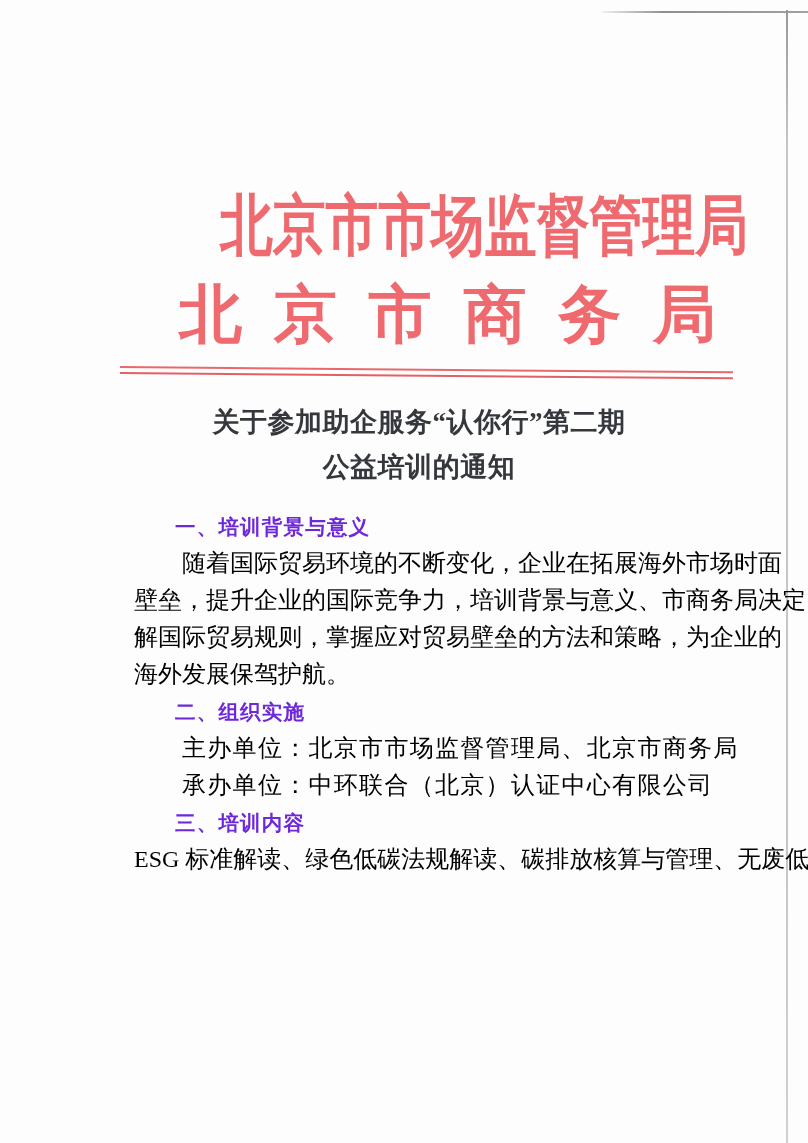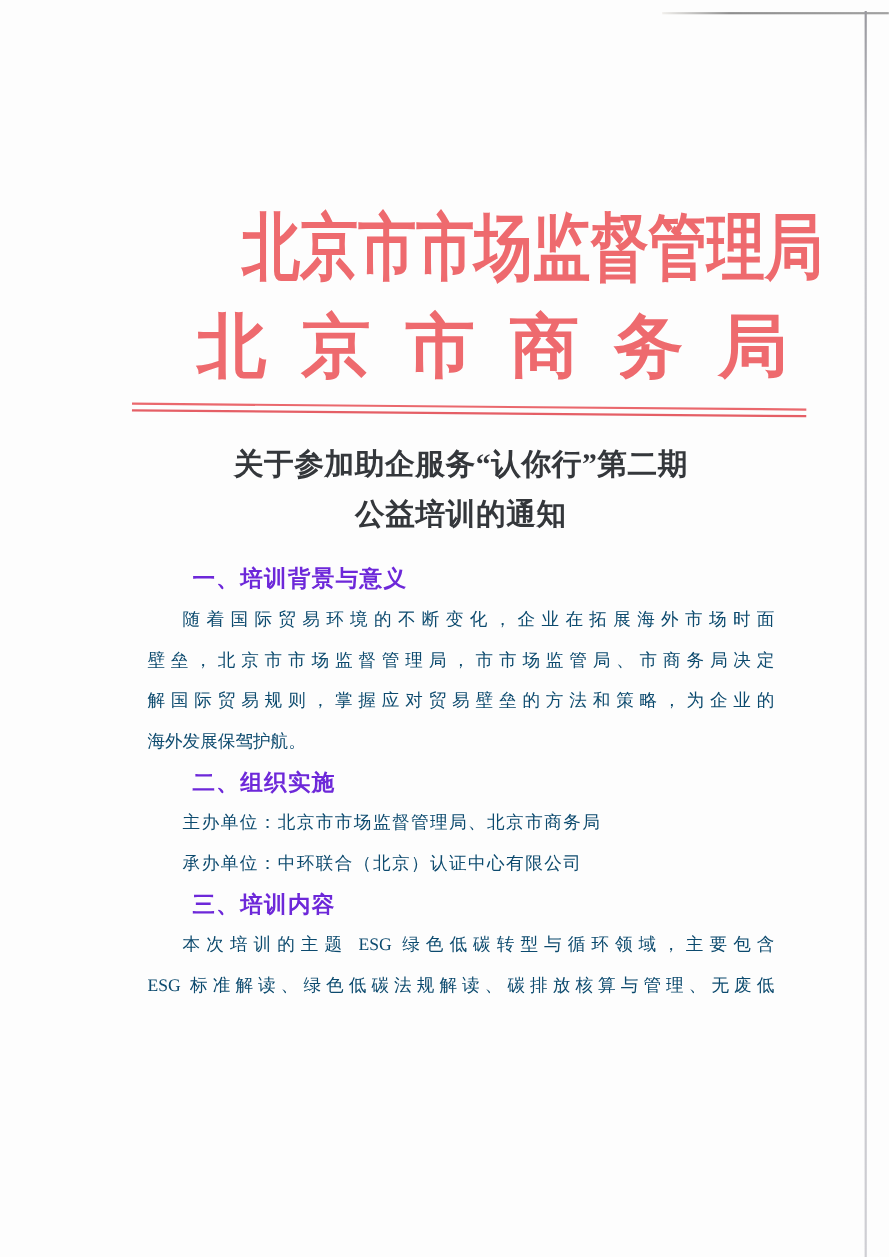--- a/index.html
+++ b/index.html
@@ -45,21 +45,21 @@
   .title {
     position:absolute; left:134px; top:400px; width:570px; margin:0;
     text-align:center; font-size:27px; line-height:45px; font-weight:700;
     color:#34373b; letter-spacing:.5px;
   }
   .tline { display:block; }
 
   
   .bodytext { position:absolute; left:134px; top:508px; width:570px; }
   .row {
-    height:37px; line-height:37px; font-size:16px; color:#0c4a6e;
+    height:37px; line-height:37px; font-size:24px; color:#000000;
     white-space:nowrap;
   }
   .heading {
     font-family:"Liberation Sans","DejaVu Sans",sans-serif;
     font-weight:700; font-size:20.5px; color:#6d28d9;
     letter-spacing:1.2px; text-indent:2em;
   }
   .just   { text-align:justify; text-align-last:justify; }
   .indent { text-indent:2em; }
   .spread { letter-spacing:1.3px; text-indent:2em; }
@@ -84,26 +84,25 @@
 
   <h1 class="title">
     <span class="tline">关于参加助企服务“认你行”第二期</span>
     <span class="tline">公益培训的通知</span>
   </h1>
 
   <main class="bodytext">
 
     <div class="row heading">一、培训背景与意义</div>
     <div class="row just indent">随着国际贸易环境的不断变化，企业在拓展海外市场时面</div>
-    <div class="row just">壁垒，北京市市场监督管理局，市市场监管局、市商务局决定</div>
+    <div class="row just">壁垒，提升企业的国际竞争力，培训背景与意义、市商务局决定</div>
     <div class="row just">解国际贸易规则，掌握应对贸易壁垒的方法和策略，为企业的</div>
     <div class="row">海外发展保驾护航。</div>
 
     <div class="row heading">二、组织实施</div>
     <div class="row spread">主办单位：北京市市场监督管理局、北京市商务局</div>
     <div class="row spread">承办单位：中环联合（北京）认证中心有限公司</div>
 
     <div class="row heading">三、培训内容</div>
-    <div class="row just indent">本次培训的主题 ESG 绿色低碳转型与循环领域，主要包含</div>
     <div class="row just">ESG 标准解读、绿色低碳法规解读、碳排放核算与管理、无废低</div>
 
   </main>
 </div>
 
 </body></html>

